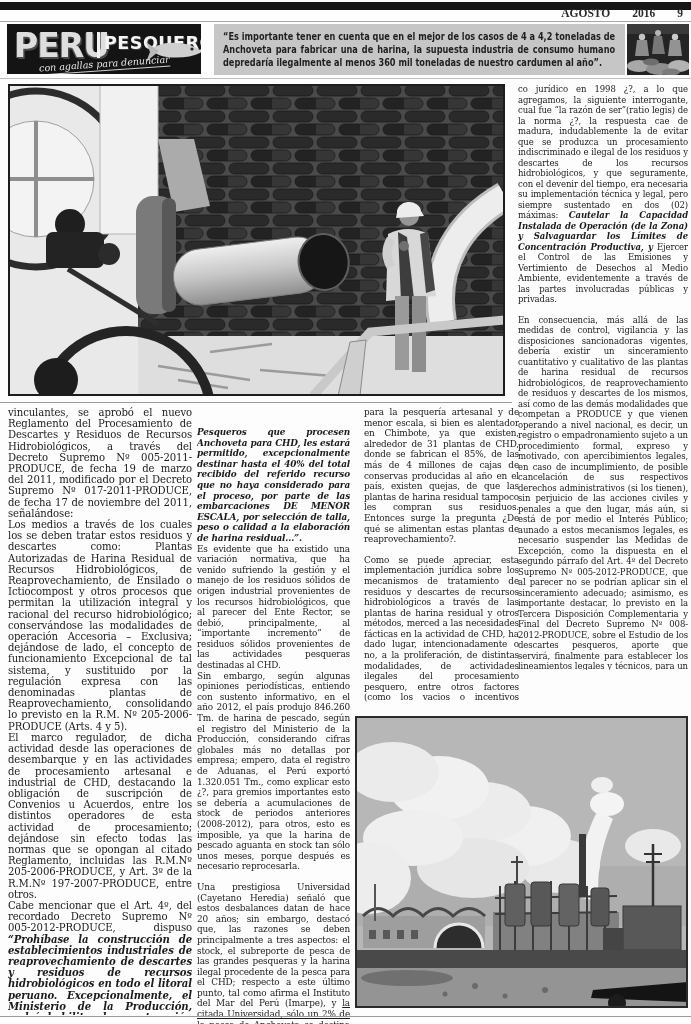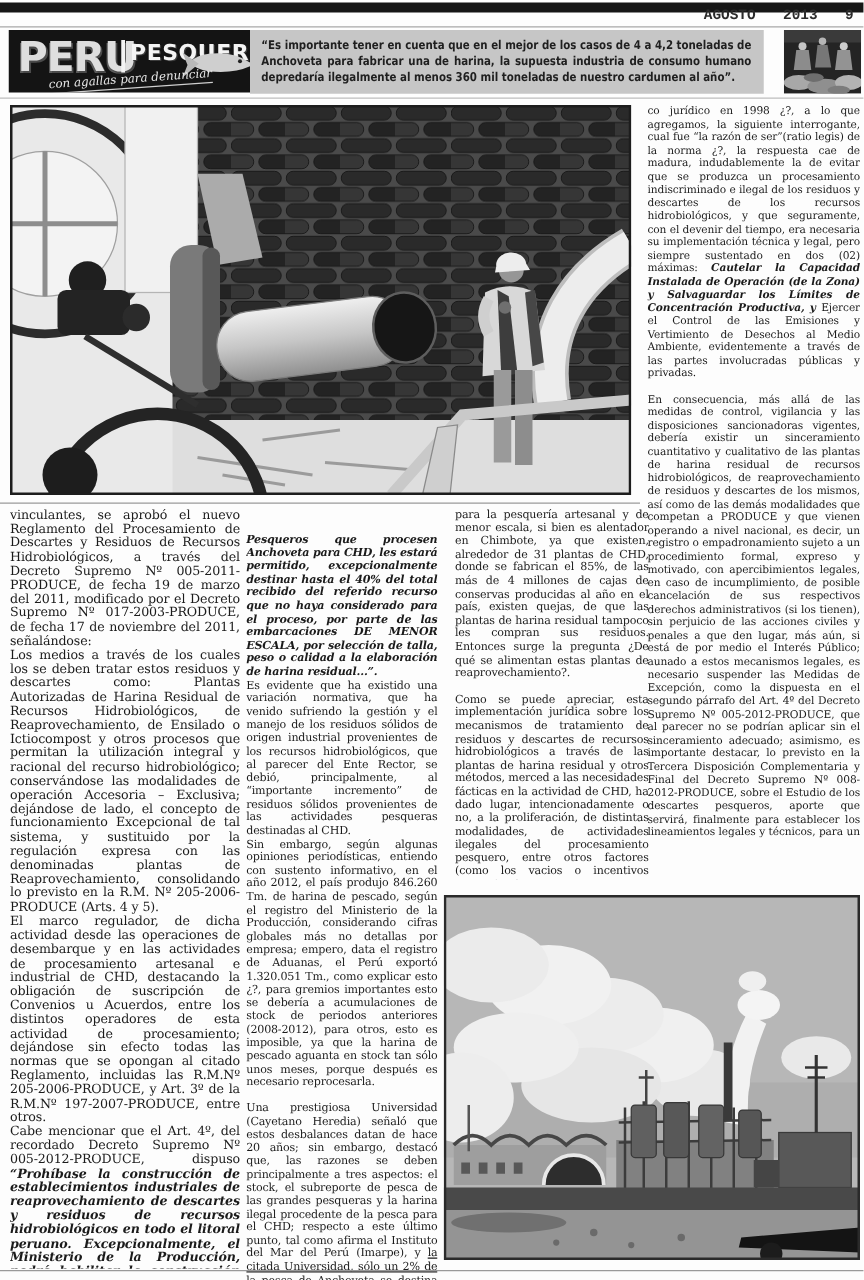--- a/index.html
+++ b/index.html
@@ -1,40 +1,40 @@
 <!DOCTYPE html>
 <html lang="es"><head>
 <meta charset="utf-8">
 <style>
   html,body{margin:0;padding:0;background:#ffffff;}
   .page{position:relative;width:691px;height:1024px;background:#fdfdfd;overflow:hidden;
         font-family:"DejaVu Serif", serif;color:#1b1b1b;}
   .topbar{position:absolute;left:0;top:2px;width:691px;height:8px;background:#161616;}
   .meta{position:absolute;top:7px;right:8px;display:flex;gap:22px;
-        font-family:Liberation Mono, monospace;font-size:11.5px;font-weight:bold;color:#2b2b2b;line-height:12px;}
+        font-family:Liberation Serif, serif;font-size:11.5px;font-weight:bold;color:#2b2b2b;line-height:12px;}
   .rule{position:absolute;background:#a8a8a8;height:1px;}
   .rule-top{left:0;top:21px;width:691px;}
   .rule-logo{left:0;top:78px;width:691px;background:#bdbdbd;}
   .rule-photo{left:0;top:402px;width:512px;background:#9a9a9a;}
   .rule-footer{left:0;top:1016px;width:691px;background:#9a9a9a;}
 
   
   .logo{position:absolute;left:7px;top:24px;width:194px;height:50px;background:#141414;overflow:hidden;}
   .logo-peru{position:absolute;left:7px;top:-2px;font-family:"DejaVu Sans", sans-serif;font-weight:bold;
              font-size:33px;line-height:48px;color:#dedede;letter-spacing:-1px;
              text-shadow:1.5px 1.5px 0 #4a4a4a, -1px 1px 0 #5a5a5a;}
   .logo-bar{position:absolute;left:90px;top:8px;width:3px;height:26px;background:#f2f2f2;}
   .logo-pesquero{position:absolute;left:97px;top:9px;font-family:"DejaVu Sans", sans-serif;font-weight:bold;
                  font-size:17.5px;color:#f4f4f4;letter-spacing:0.5px;text-shadow:1px 1px 0 #3c3c3c;}
   .logo-fish{position:absolute;right:-2px;top:16px;}
   .logo-tagline{position:absolute;left:32px;bottom:3px;font-family:"DejaVu Serif", serif;font-style:italic;
                 font-size:9.5px;color:#e8e8e8;transform:rotate(-4deg);border-bottom:1px solid #cfcfcf;padding-bottom:1px;}
 
   
-  .quote{position:absolute;left:200px;top:24px;width:411px;height:51px;background:#c6c6c6;overflow:hidden;}
+  .quote{position:absolute;left:214px;top:24px;width:411px;height:51px;background:#c6c6c6;overflow:hidden;}
   .quote-inner{margin:6px 9px;width:464px;transform:scaleX(0.845);transform-origin:0 0;
                font-family:"DejaVu Sans", sans-serif;font-weight:bold;font-size:9.7px;line-height:13.2px;
                text-align:justify;color:#1f1f1f;}
   .header-photo{position:absolute;left:627px;top:24px;width:62px;height:51px;overflow:hidden;}
 
   
   .photo-top{position:absolute;left:8px;top:84px;width:497px;height:312px;}
   .photo-bottom{position:absolute;left:355px;top:716px;width:333px;height:292px;}
 
   
@@ -51,21 +51,21 @@
 </style>
 </head>
 <body>
 
 <div class="page">
 
   <div class="topbar"></div>
 
   <div class="meta">
     <span>AGOSTO</span>
-    <span>2013</span>
+    <span>2016</span>
     <span>9</span>
   </div>
   <div class="rule rule-top"></div>
 
   <div class="logo">
     <span class="logo-peru">PERU</span>
     <span class="logo-bar"></span>
     <span class="logo-pesquero">PESQUERO</span>
     <svg class="logo-fish" width="58" height="24" viewBox="0 0 58 24">
       <path d="M55,10 q-13,-9 -33,-7 q-9,1 -16,7 q7,6 16,7 q20,2 33,-4 z" fill="#cfcfcf"></path>
@@ -152,21 +152,21 @@
       <polygon points="330,312 342,258 358,256 352,312" fill="#cfcfcf" stroke="#8a8a8a"></polygon>
       <circle cx="118" cy="332" r="85" fill="none" stroke="#242424" stroke-width="10"></circle>
       <circle cx="48" cy="296" r="22" fill="#1d1d1d"></circle>
       <rect x="1" y="1" width="495" height="310" fill="none" stroke="#1d1d1d" stroke-width="2"></rect>
     </svg>
   </div>
 
   <div class="rule rule-photo"></div>
 
   <div class="col col1">
-      <p class="para"><span>vinculantes, se aprobó el nuevo Reglamento del Procesamiento de Descartes y Residuos de Recursos Hidrobiológicos, a través del Decreto Supremo Nº 005-2011-PRODUCE, de fecha 19 de marzo del 2011, modificado por el Decreto Supremo Nº 017-2003-PRODUCE, de fecha 17 de noviembre del 2011, señalándose:</span></p>
+      <p class="para"><span>vinculantes, se aprobó el nuevo Reglamento del Procesamiento de Descartes y Residuos de Recursos Hidrobiológicos, a través del Decreto Supremo Nº 005-2011-PRODUCE, de fecha 19 de marzo del 2011, modificado por el Decreto Supremo Nº 017-2011-PRODUCE, de fecha 17 de noviembre del 2011, señalándose:</span></p>
       <p class="para"><span>Los medios a través de los cuales los se deben tratar estos residuos y descartes como: </span><span class="b">Plantas Autorizadas de Harina Residual de Recursos Hidrobiológicos, de Reaprovechamiento, de Ensilado o Ictiocompost  y otros procesos que permitan la utilización integral y racional del recurso hidrobiológico;  conservándose las modalidades de operación  Accesoria – Exclusiva; dejándose de lado, el concepto de funcionamiento Excepcional de tal sistema, y sustituido por la regulación expresa con las denominadas plantas de Reaprovechamiento, consolidando lo previsto en la R.M. Nº 205-2006-PRODUCE (Arts. 4 y 5).</span></p>
       <p class="para"><span>El marco regulador, de dicha actividad desde las operaciones de desembarque y en las actividades de procesamiento artesanal e industrial de CHD, destacando la obligación de suscripción de  Convenios u Acuerdos, entre los distintos operadores de esta actividad de procesamiento; dejándose sin efecto todas las normas que se opongan al citado Reglamento, incluidas las R.M.Nº 205-2006-PRODUCE, y Art. 3º de la R.M.Nº 197-2007-PRODUCE, entre otros.</span></p>
       <p class="para"><span>Cabe mencionar que el Art. 4º, del recordado Decreto Supremo Nº 005-2012-PRODUCE, dispuso </span><span class="bi">“Prohíbase la construcción de establecimientos industriales de reaprovechamiento de descartes y residuos de  recursos hidrobiológicos en todo el litoral peruano. Excepcionalmente, el Ministerio de la Producción, podrá habilitar la construcción de dichos establecimientos, previo sustento biológico, técnico y económico.”</span></p>
     </div>
   <div class="col col2">
       <p class="para"><span class="bi">Pesqueros que procesen Anchoveta para CHD, les estará permitido, excepcionalmente destinar hasta el 40% del total recibido del referido recurso que no haya considerado para el proceso, por parte de las embarcaciones DE MENOR ESCALA, por selección de talla, peso o calidad a la elaboración de harina residual...”.</span></p>
       <p class="para"><span>Es evidente que  ha existido una variación normativa, que ha venido sufriendo la gestión y el manejo de los residuos sólidos de origen industrial provenientes de los recursos hidrobiológicos, que al parecer del Ente Rector, se debió, principalmente, al “importante incremento” de  residuos sólidos provenientes de las actividades pesqueras destinadas al CHD.</span></p>
       <p class="para"><span>Sin embargo, según algunas opiniones periodísticas, entiendo con sustento informativo, en el año 2012, el país produjo 846.260 Tm. de harina de pescado, según el registro del Ministerio de la Producción, considerando cifras globales más no detallas por empresa; empero, data el registro de Aduanas, el Perú exportó 1.320.051 Tm., como explicar esto ¿?, para gremios importantes esto se debería a acumulaciones de stock de periodos anteriores (2008-2012), para otros, esto es imposible, ya que la harina de pescado aguanta en stock tan sólo unos meses, porque después es necesario reprocesarla.</span></p>
       <p class="para gap"><span>Una  prestigiosa Universidad (Cayetano Heredia) señaló que estos desbalances datan de hace 20 años; sin embargo, destacó que, las razones se deben principalmente a </span><span class="b">tres aspectos: el stock, el subreporte de pesca de las grandes pesqueras y la harina ilegal procedente de la pesca para el CHD;</span><span> respecto a este último punto, tal como afirma el Instituto del Mar del Perú (Imarpe), y </span><span class="u">la citada Universidad, sólo un 2% de la pesca de Anchoveta se destina al CHD y un 80%,  de esta pesca destinada para el supuesto CHD, acaba en la harina ilegal.  Estas instituciones calculan que anualmente el Perú produce 80 mil toneladas de harina “negra” fruto de pesca que debería ser de CHD.</span></p>
     </div>

